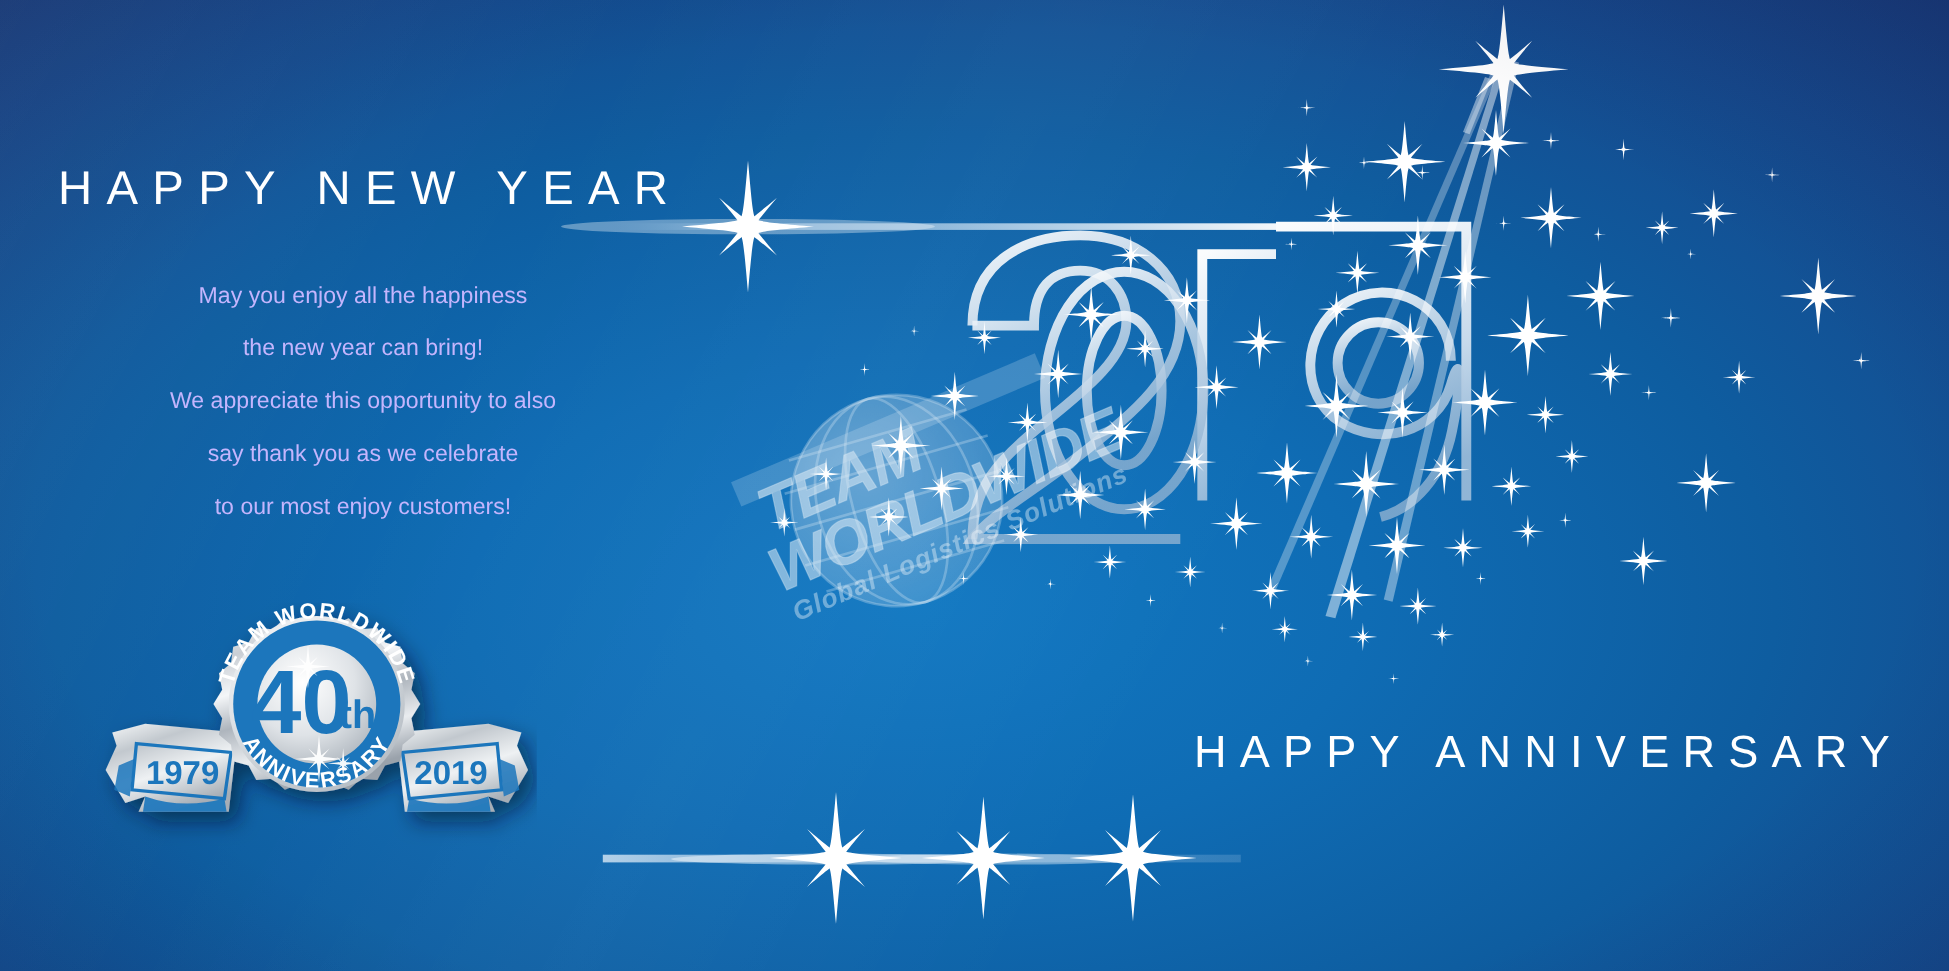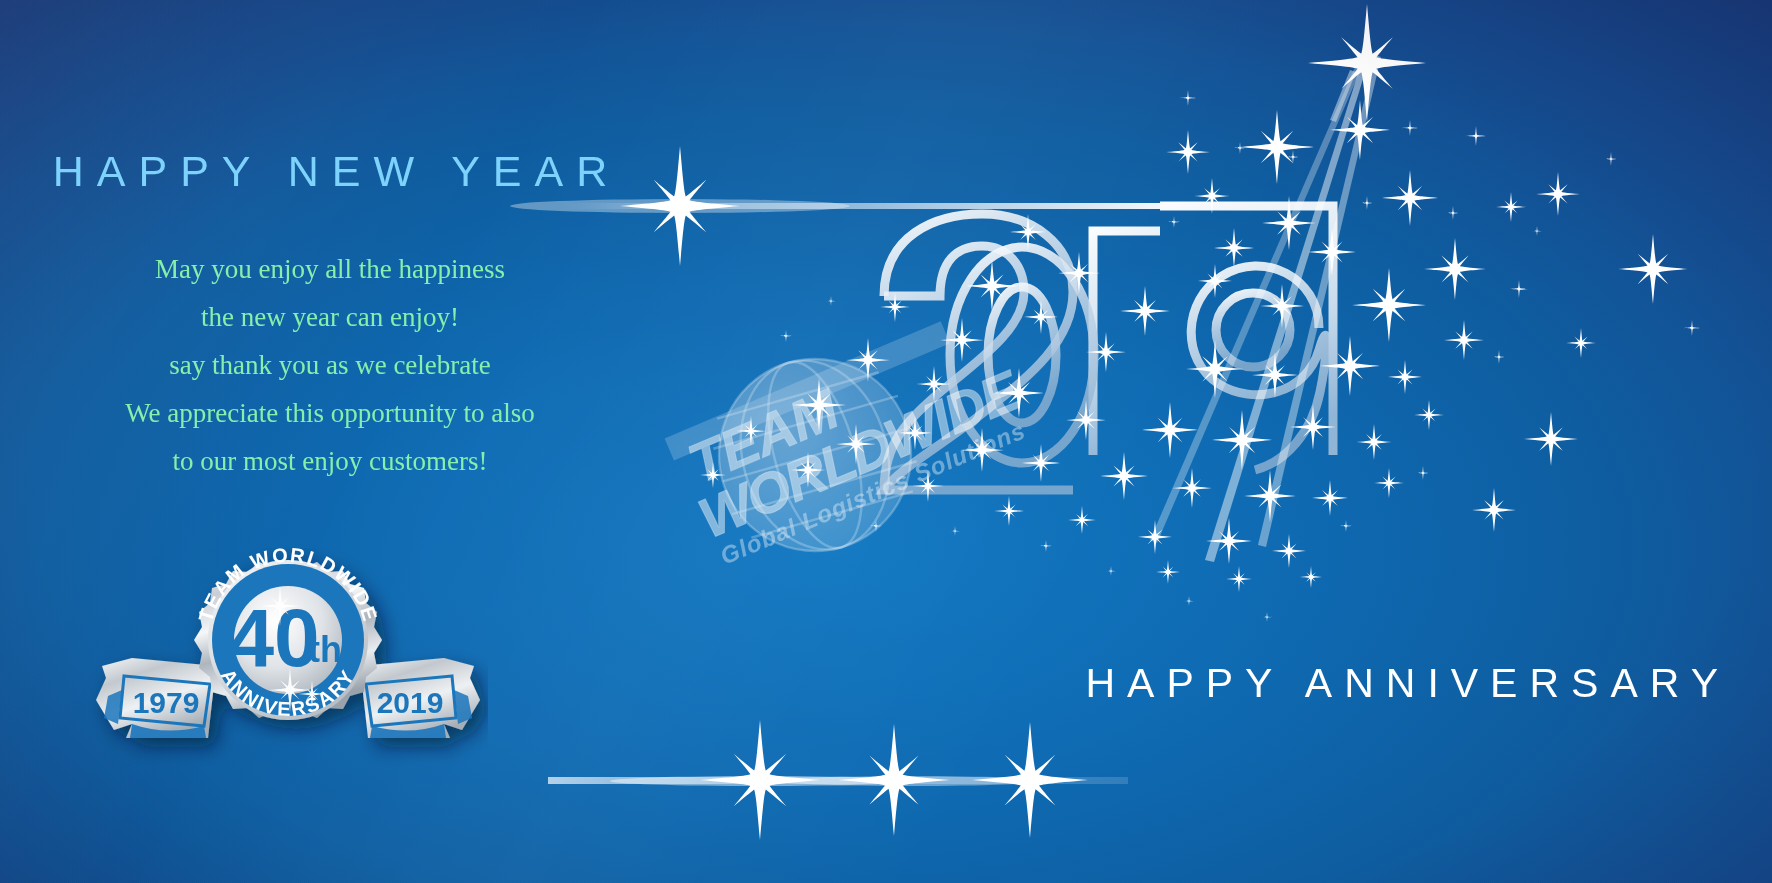--- a/index.html
+++ b/index.html
@@ -48,28 +48,28 @@
   }
   .hny{
     font-family:"Liberation Sans", sans-serif;
     font-size:43px;
     letter-spacing:13px;
     font-weight:300;
     text-indent:13px;
     line-height:1;
     margin-bottom:52px;
     white-space:nowrap;
-    color:#7dd3fc;
+    color:#ffffff;
   }
   .msg{
-    font-family:Liberation Serif, serif;
+    font-family:Liberation Sans, sans-serif;
     font-weight:300;
-    font-size:27px;
+    font-size:21px;
     line-height:48px;
-    color:#86efac;
+    color:#c4b5fd;
   }
   .msg div{white-space:nowrap;}
 
   
   .hanniv{
     position:absolute;right:42px;top:660px;
     font-size:41px;letter-spacing:12px;
     font-weight:300;color:#ffffff;white-space:nowrap;
   }
 
@@ -310,23 +310,23 @@
       </g>
     </g>
   </svg>
 
   <div class="bg-vignette"></div>
 
   <div class="left-col">
     <div class="hny">HAPPY NEW YEAR</div>
     <div class="msg">
       <div>May you enjoy all the happiness</div>
-      <div>the new year can enjoy!</div>
+      <div>the new year can bring!</div>
+      <div>We appreciate this opportunity to also</div>
       <div>say thank you as we celebrate</div>
-      <div>We appreciate this opportunity to also</div>
       <div>to our most enjoy customers!</div>
     </div>
   </div>
 
   <div class="badge-wrap">
     <svg viewBox="0 0 400 230" width="400" height="230">
       <defs>
         <linearGradient id="silv" x1="0" y1="0" x2="0.35" y2="1">
           <stop offset="0" stop-color="#fdfdfe"></stop>
           <stop offset="0.22" stop-color="#c9ced4"></stop>

